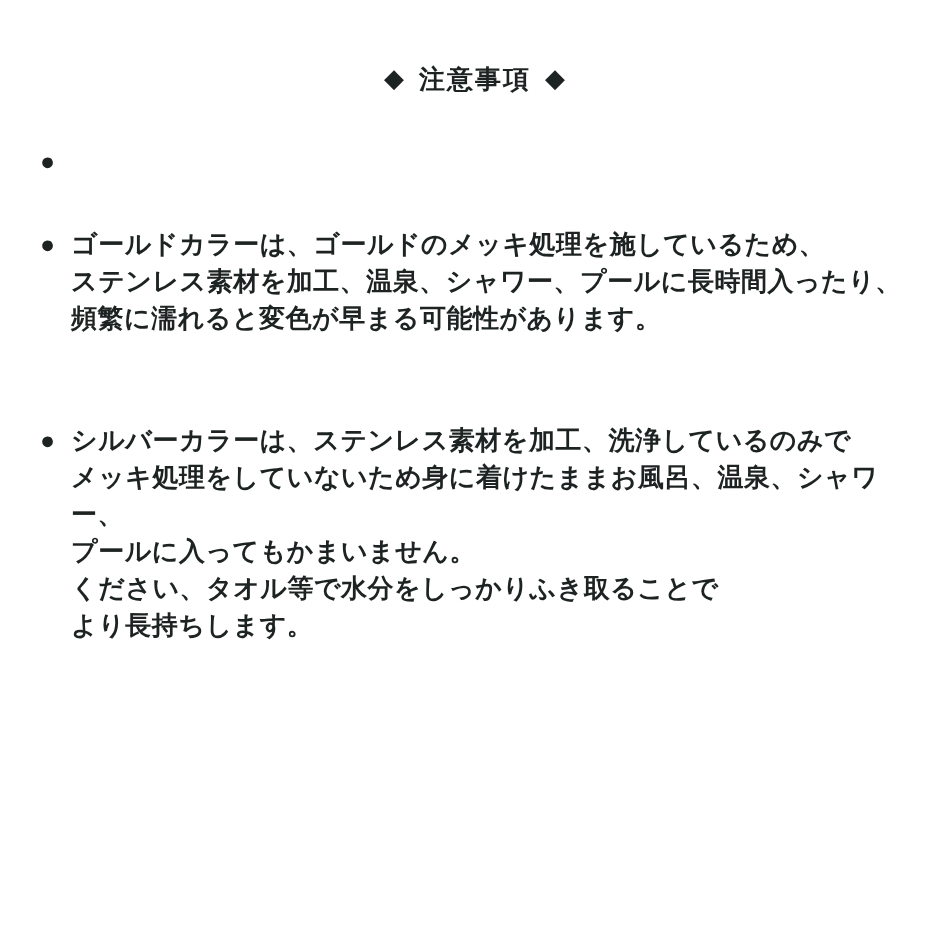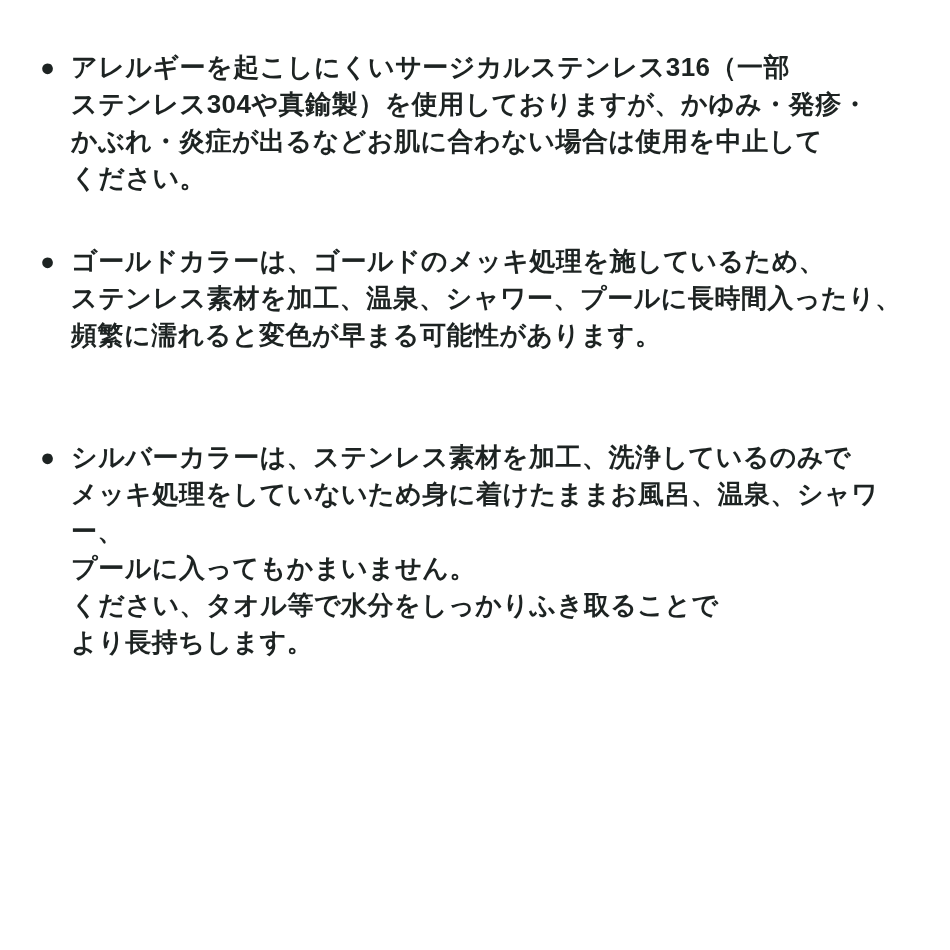--- a/index.html
+++ b/index.html
@@ -63,29 +63,28 @@
     line-height: 37px;
     letter-spacing: 0.5px;
     white-space: pre-line;
   }
 </style>
 </head>
 <body>
 
 <div class="page">
 
+  <h1 class="title">
+    <span class="diamond">◆</span><span class="title-text">注意事項</span><span class="diamond">◆</span>
+  </h1>
 
   <div class="notice-list">
 
     <div class="notice-item first">
       <span class="bullet">●</span>
-      <p class="notice-text">アレルギーを起こしにくいサージカルステンレス316（一部
-ステンレス304や真鍮製）を使用しておりますが、かゆみ・発疹・
-かぶれ・炎症が出るなどお肌に合わない場合は使用を中止して
-ください。</p>
     </div>
 
     <div class="notice-item second">
       <span class="bullet">●</span>
       <p class="notice-text">ゴールドカラーは、ゴールドのメッキ処理を施しているため、
 ステンレス素材を加工、温泉、シャワー、プールに長時間入ったり、
 頻繁に濡れると変色が早まる可能性があります。</p>
     </div>
 
     <div class="notice-item third">

